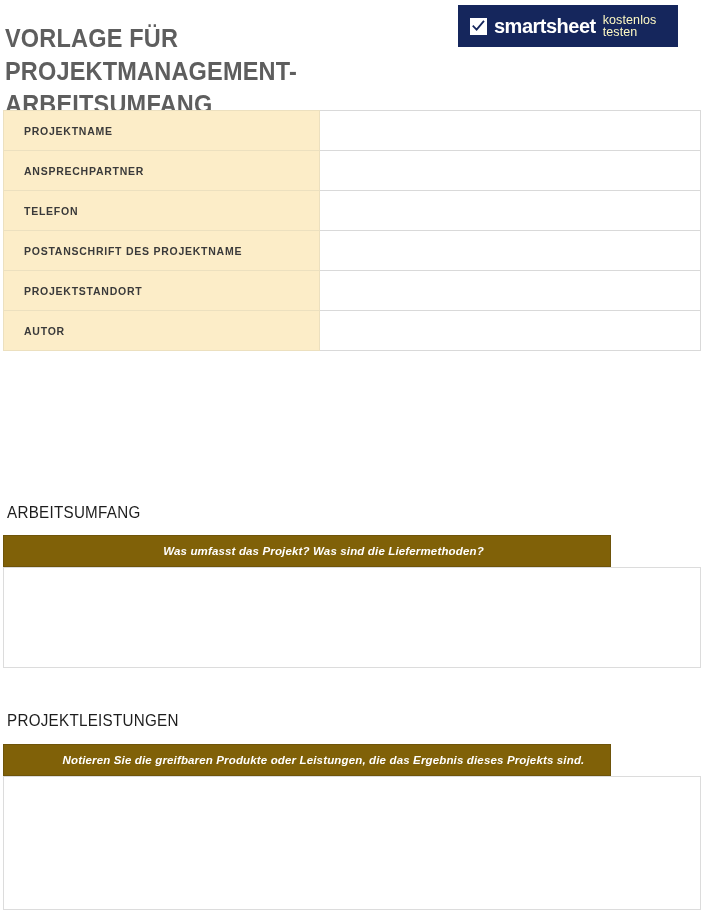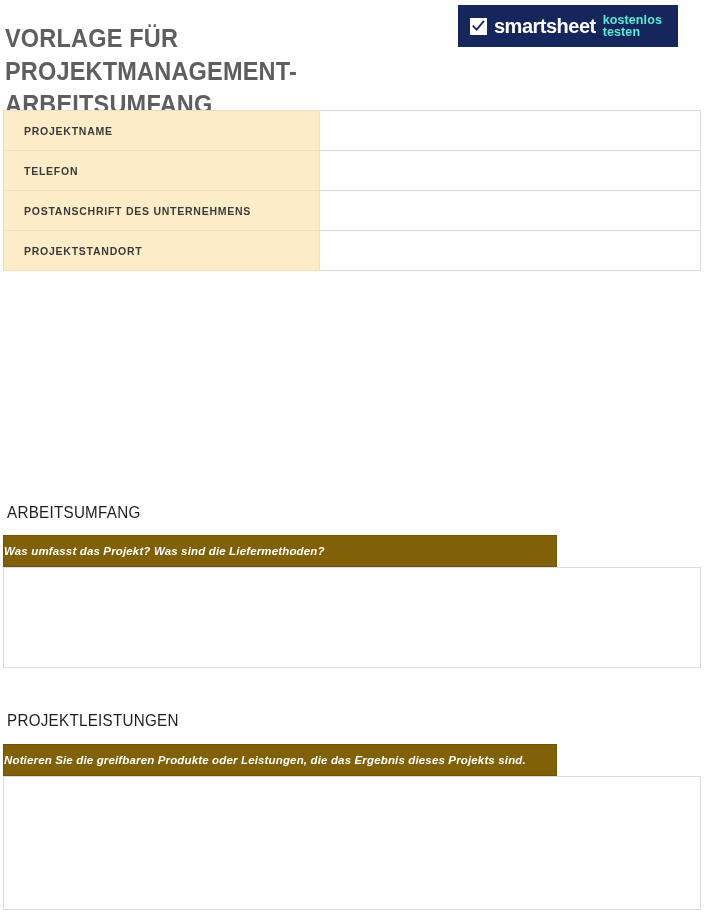--- a/index.html
+++ b/index.html
@@ -62,23 +62,23 @@
   }
   .logo-check svg { display: block; }
   .logo-word {
     color: #ffffff;
     font-size: 20px;
     font-weight: bold;
     letter-spacing: -0.5px;
     line-height: 1;
   }
   .logo-tag {
-    color: #5eead4;
+    color: #fef9c3;
     font-size: 12.5px;
-    font-weight: bold;
+    font-weight: normal;
     letter-spacing: 0.1px;
     margin-left: 7px;
     line-height: 1;
   }
 
   
   .info-table {
     position: absolute;
     left: 3px;
     top: 110px;
@@ -115,28 +115,29 @@
     font-size: 16.5px;
     font-weight: normal;
     letter-spacing: 0.3px;
     transform: scaleX(0.92);
     transform-origin: left top;
     white-space: nowrap;
   }
   .bar {
     position: absolute;
     left: 3px;
-    width: 554px;
+    width: 608px;
     height: 32px;
     background: #806108;
     box-sizing: border-box;
     border: 1px solid #6e540a;
     display: flex;
     align-items: center;
-    justify-content: flex-start;
+    justify-content: center;
+    padding-left: 33px;
   }
   .bar-text {
     color: #ffffff;
     font-size: 11.5px;
     font-weight: bold;
     font-style: italic;
     letter-spacing: 0.15px;
   }
   .entry-box {
     position: absolute;
@@ -175,29 +176,37 @@
   </div>
 </div>
 
 <table class="info-table">
   <tbody>
     <tr>
       <td class="label">PROJEKTNAME</td>
       <td class="value"></td>
     </tr>
     <tr>
+      <td class="label">ANSPRECHPARTNER</td>
+      <td class="value"></td>
+    </tr>
+    <tr>
       <td class="label">TELEFON</td>
       <td class="value"></td>
     </tr>
     <tr>
-      <td class="label">POSTANSCHRIFT DES UNTERNEHMENS</td>
+      <td class="label">POSTANSCHRIFT DES PROJEKTNAME</td>
       <td class="value"></td>
     </tr>
     <tr>
       <td class="label">PROJEKTSTANDORT</td>
+      <td class="value"></td>
+    </tr>
+    <tr>
+      <td class="label">AUTOR</td>
       <td class="value"></td>
     </tr>
   </tbody>
 </table>
 
 <div class="section-heading" id="scope-heading">ARBEITSUMFANG</div>
 
 <div class="bar" id="scope-bar">
   <span class="bar-text">Was umfasst das Projekt? Was sind die Liefermethoden?</span>
 </div>

